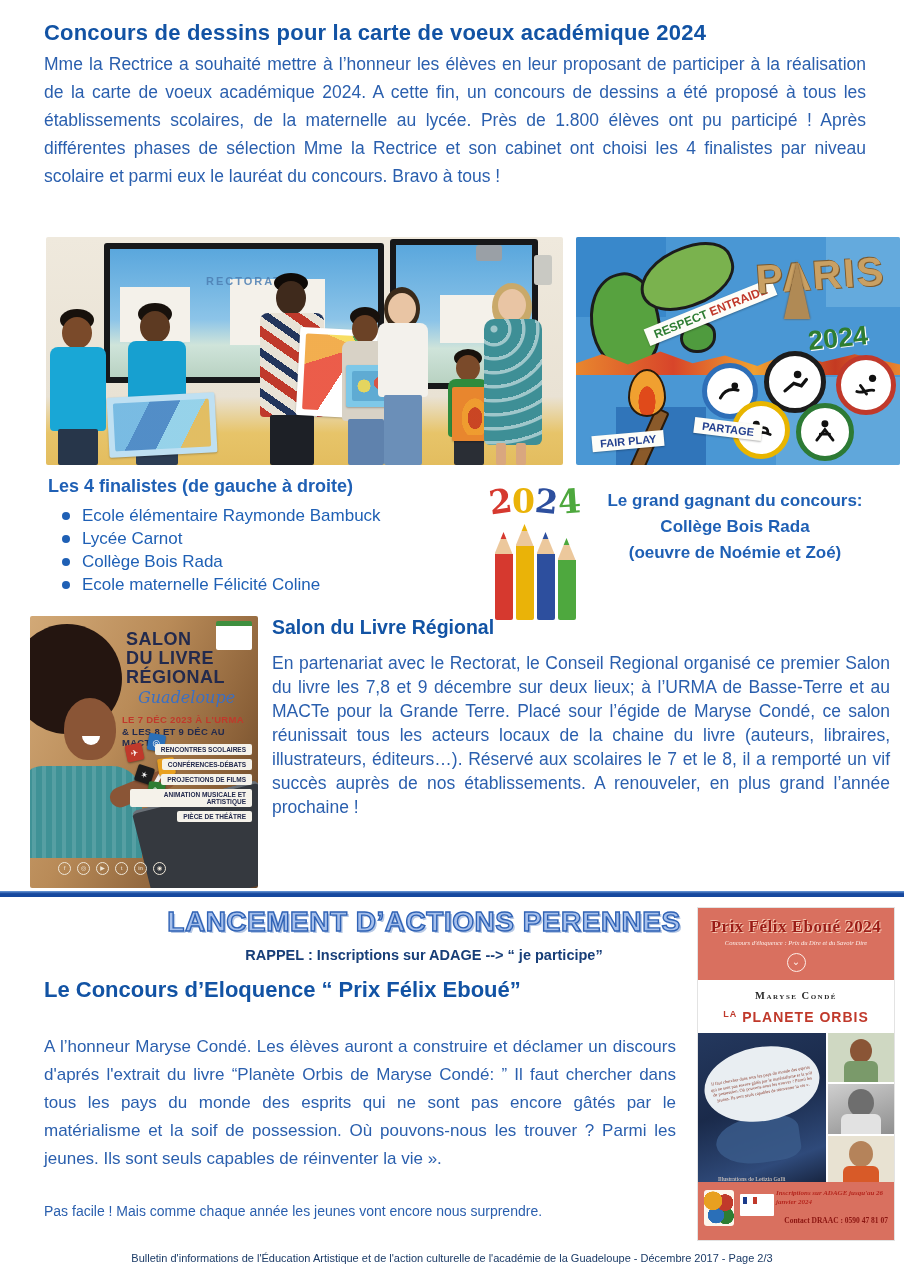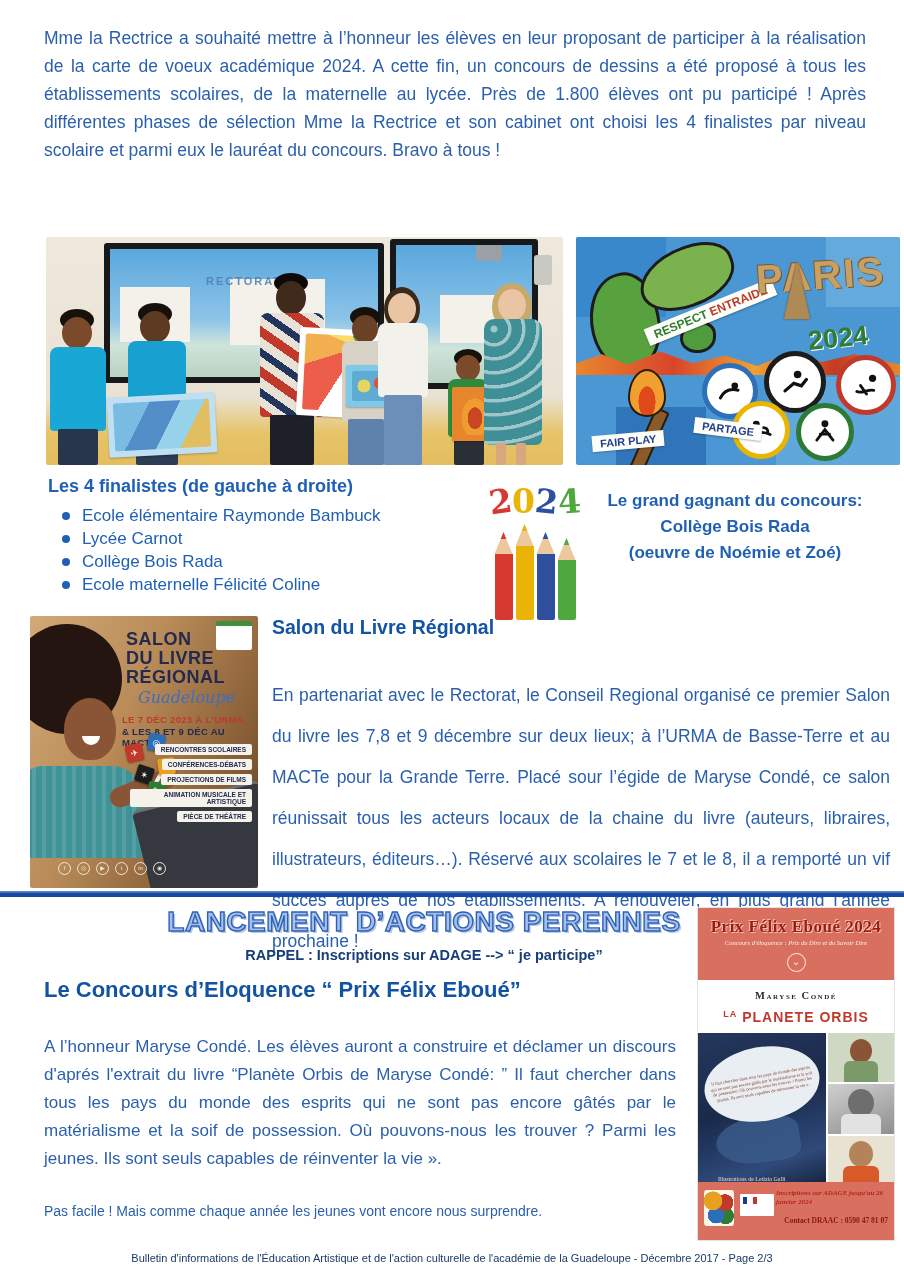--- a/index.html
+++ b/index.html
@@ -80,21 +80,21 @@
       background-image:repeating-linear-gradient(90deg,rgba(255,255,255,.12) 0 4px,transparent 4px 10px);}
   .sp-arm{position:absolute;left:78px;top:162px;width:70px;height:20px;border-radius:10px;background:#8a5536;transform:rotate(-22deg);}
   .sp-pencil{position:absolute;left:126px;top:146px;width:4px;height:34px;background:#f2f2f2;transform:rotate(30deg);border-radius:2px;}
   .sp-tablet{position:absolute;left:112px;top:178px;width:130px;height:100px;background:#35393f;transform:rotate(-14deg);border-radius:6px;border-top:3px solid #6a7077;}
   .sp-tile{position:absolute;width:17px;height:17px;border-radius:2px;box-shadow:0 1px 2px rgba(0,0,0,.4);display:flex;align-items:center;justify-content:center;color:#fff;font-size:9px;}
   .sp-social{position:absolute;left:28px;top:246px;display:flex;gap:6px;}
   .sp-social span{width:11px;height:11px;border:1px solid #efe7d8;border-radius:50%;color:#efe7d8;font-size:6px;line-height:11px;text-align:center;}
 
   .sec2-text{width:618px;}
   .h2{font-size:19.5px;font-weight:bold;color:#1253a4;}
-  .sec2-body{margin-top:36px;font-size:17.5px;line-height:41px;text-align:justify;color:#2a5fae;}
+  .sec2-body{margin-top:12px;font-size:17.5px;line-height:24px;text-align:justify;color:#2a5fae;}
 
   .divider{position:absolute;left:0;top:891px;width:904px;height:6px;
            background:linear-gradient(180deg,#6d9bd8 0%,#16489e 45%,#16489e 100%);}
 
   
   .sec3{position:absolute;left:44px;top:906px;width:640px;}
   .banner{margin-left:100px;width:560px;text-align:center;font-size:28px;font-weight:bold;letter-spacing:.5px;
           color:#a6c0ec;-webkit-text-stroke:1.4px #2f62b5;text-shadow:2px 2px 0 rgba(47,98,181,.35);}
   .rappel{margin:9px 0 0 100px;width:560px;text-align:center;font-size:14.5px;font-weight:bold;color:#173e78;}
   .sec3 .h2{margin-top:14px;font-size:22px;}
@@ -134,20 +134,21 @@
   .pp-contact{position:absolute;right:6px;top:34px;width:130px;text-align:right;font-size:7.5px;font-weight:bold;color:#8a1410;}
 
   .footer{position:absolute;left:0;top:1252px;width:904px;text-align:center;font-size:11px;color:#1a3a66;}
 </style>
 </head>
 <body>
 
 <div class="page">
 
   <div class="sec1">
+    <div class="h1">Concours de dessins pour la carte de voeux académique 2024</div>
     <p class="lead">Mme la Rectrice a souhaité mettre à l’honneur les élèves en leur proposant de participer à la réalisation de la carte de voeux académique 2024. A cette fin, un concours de dessins a été proposé à tous les établissements scolaires, de la maternelle au lycée. Près de 1.800 élèves ont pu participé ! Après différentes phases de sélection Mme la Rectrice et son cabinet ont choisi les 4 finalistes par niveau scolaire et parmi eux le lauréat du concours. Bravo à tous !</p>
   </div>
 
   <div class="photo-row">
 
     <div class="photo photo-left">
       <div class="screen" style="left:58px;top:6px;width:268px;height:128px;">
         <div class="bld" style="left:10px;top:38px;width:70px;height:55px;"></div>
         <div class="bld" style="left:120px;top:30px;width:95px;height:66px;"></div>
         <div class="lbl">RECTORAT</div>

